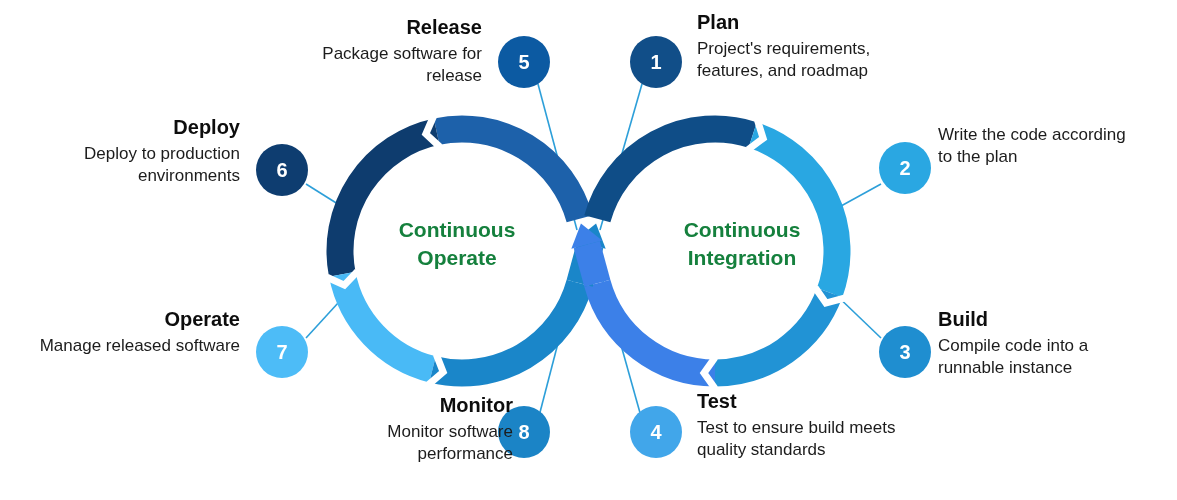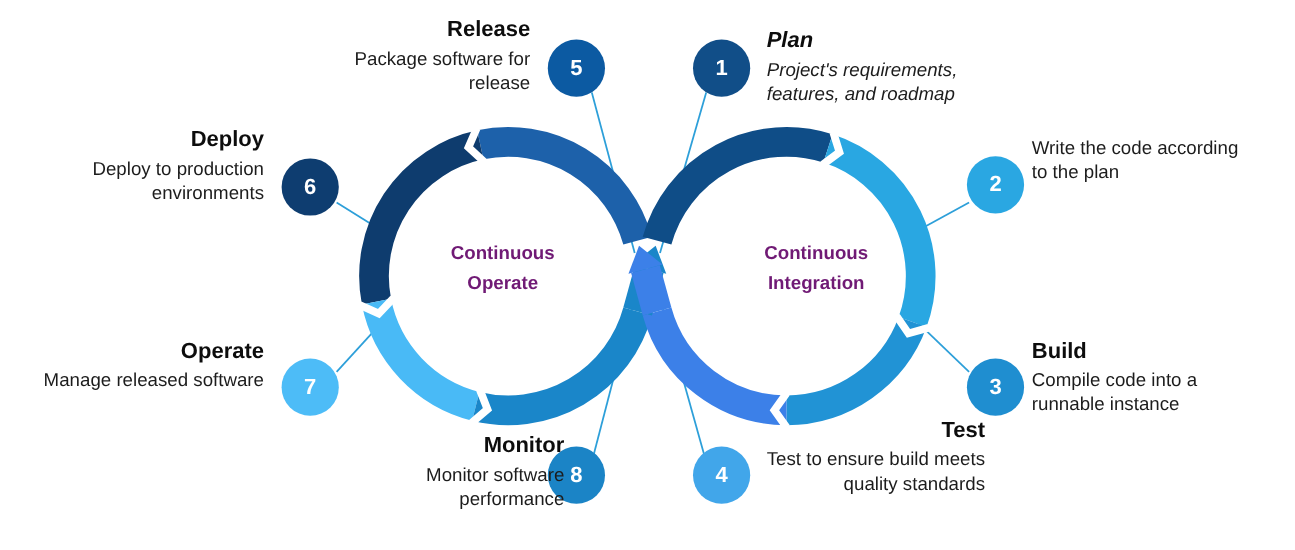--- a/index.html
+++ b/index.html
@@ -12,21 +12,21 @@
     position:absolute;width:52px;height:52px;border-radius:50%;
     display:flex;align-items:center;justify-content:center;
     color:#fff;font-weight:bold;font-size:20px;z-index:3;
   }
   .step-text{position:absolute;z-index:3;}
   .align-right{text-align:right;}
   .step-title{font-weight:bold;font-size:20px;color:#0d0d0d;margin-bottom:4px;}
   .step-desc{font-size:17px;line-height:1.32;color:#1c1c1c;white-space:pre-line;}
   .center-label{
     position:absolute;width:200px;text-align:center;z-index:2;
-    font-weight:bold;font-size:17px;line-height:28px;color:#701a75;
+    font-weight:bold;font-size:21px;line-height:28px;color:#15803d;
   }
 </style>
 </head>
 <body>
 
 <div class="canvas">
 
   <svg id="loop-svg" width="1177" height="500" viewBox="0 0 1177 500">
       <line x1="642" y1="84" x2="600" y2="230" stroke="#2d9fd9" stroke-width="1.6"></line>
       <line x1="881" y1="184" x2="832" y2="211" stroke="#2d9fd9" stroke-width="1.6"></line>
@@ -83,35 +83,35 @@
   <div class="badge" style="left: 256px; top: 144px; background: rgb(14, 61, 112);">
       <span>6</span>
     </div>
   <div class="badge" style="left: 256px; top: 326px; background: rgb(77, 188, 247);">
       <span>7</span>
     </div>
   <div class="badge" style="left: 498px; top: 406px; background: rgb(27, 132, 198);">
       <span>8</span>
     </div>
 
-  <div class="step-text" style="left:697px;top:26px;font-style:italic;">
+  <div class="step-text" style="left:697px;top:11px;">
     <div class="step-title">Plan</div>
     <div class="step-desc">Project's requirements,
 features, and roadmap</div>
   </div>
   <div class="step-text" style="left:938px;top:124px;">
     <div class="step-desc">Write the code according
 to the plan</div>
   </div>
   <div class="step-text" style="left:938px;top:308px;">
     <div class="step-title">Build</div>
     <div class="step-desc">Compile code into a
 runnable instance</div>
   </div>
-  <div class="step-text" style="left:697px;top:380px;text-align:right;">
+  <div class="step-text" style="left:697px;top:390px;">
     <div class="step-title">Test</div>
     <div class="step-desc">Test to ensure build meets
 quality standards</div>
   </div>
   <div class="step-text align-right" style="right:695px;top:16px;">
     <div class="step-title">Release</div>
     <div class="step-desc">Package software for
 release</div>
   </div>
   <div class="step-text align-right" style="right:937px;top:116px;">

